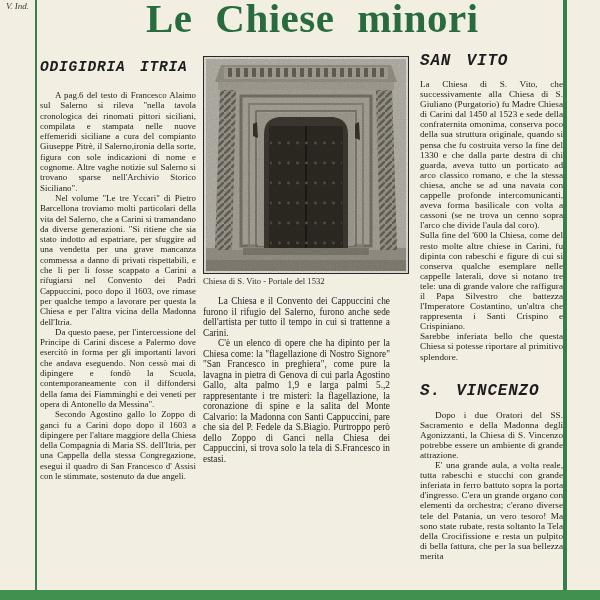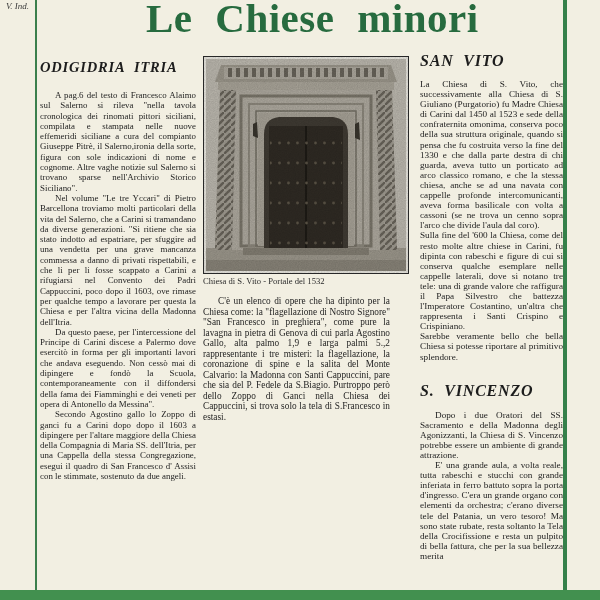--- a/index.html
+++ b/index.html
@@ -15,21 +15,21 @@
 
   .page-title {
     position:absolute; left:146px; top:-6px; margin:0;
     font-size:41px; font-weight:bold; color:#276b3f;
     letter-spacing:.5px; word-spacing:12px; white-space:nowrap;
   }
   .corner-note { position:absolute; left:6px; top:1px; font-size:9px; font-style:italic; color:#3a3a3a; }
 
   h2.colhead {
     font-style:italic; font-weight:bold; margin:0;
-    letter-spacing:.8px; word-spacing:5px; color:#1d1d1d;
+    letter-spacing:.8px; word-spacing:5px; color:#1d1d1d;font-family:Liberation Mono, monospace;
   }
 
   .col-left  { position:absolute; left:40px;  top:58px;  width:156px; height:532px; overflow:hidden; }
   .col-left h2 { font-size:14.5px; line-height:19px; margin-bottom:13px; }
   .col-center{ position:absolute; left:203px; top:296px; width:187px; height:294px; overflow:hidden; }
   .col-center h2 { font-size:15px; line-height:21px; margin-bottom:13px; }
   .col-right { position:absolute; left:420px; top:52px;  width:143px; height:538px; overflow:hidden; }
   .col-right h2 { font-size:16px; line-height:18px; margin-bottom:9px; }
   .col-right h2.second { margin-top:20px; margin-bottom:10px; }
 
@@ -115,29 +115,30 @@
 
     <rect x="40" y="192" width="126" height="7" fill="#8a8579"></rect>
 
     <rect x="3" y="3" width="200" height="212" filter="url(#grain)" opacity="0.18"></rect>
   </svg>
   <figcaption class="photo-caption">Chiesa di S. Vito - Portale del 1532</figcaption>
 </figure>
 
 <div class="col-center">
   <div>
+      <p class="para">La Chiesa e il Convento dei Cappuccini che furono il rifugio del Salerno, furono anche sede dell'artista per tutto il tempo in cui si trattenne a Carini.</p>
       <p class="para">C'è un elenco di opere che ha dipinto per la Chiesa come: la "flagellazione di Nostro Signore" "San Francesco in preghiera", come pure la lavagna in pietra di Genova di cui parla Agostino Gallo, alta palmo 1,9 e larga palmi 5.,2 rappresentante i tre misteri: la flagellazione, la coronazione di spine e la salita del Monte Calvario: la Madonna con Santi Cappuccini, pare che sia del P. Fedele da S.Biagio. Purtroppo però dello Zoppo di Ganci nella Chiesa dei Cappuccini, si trova solo la tela di S.Francesco in estasi.</p>
     </div>
 </div>
 
 <div class="col-right">
   <h2 class="colhead">SAN VITO</h2>
   <div>
       <p class="para flush">La Chiesa di S. Vito, che successivamente alla Chiesa di S. Giuliano (Purgatorio) fu Madre Chiesa di Carini dal 1450 al 1523 e sede della confraternita omonima, conserva poco della sua struttura originale, quando si pensa che fu costruita verso la fine del 1330 e che dalla parte destra di chi guarda, aveva tutto un porticato ad arco classico romano, e che la stessa chiesa, anche se ad una navata con cappelle profonde intercomunicanti, aveva forma basilicale con volta a cassoni (se ne trova un cenno sopra l'arco che divide l'aula dal coro).</p>
       <p class="para flush">Sulla fine del '600 la Chiesa, come del resto molte altre chiese in Carini, fu dipinta con rabeschi e figure di cui si conserva qualche esemplare nelle cappelle laterali, dove si notano tre tele: una di grande valore che raffigura il Papa Silvestro che battezza l'Imperatore Costantino, un'altra che rappresenta i Santi Crispino e Crispiniano.</p>
-      <p class="para flush">Sarebbe veramente bello che bella Chiesa si potesse riportare al primitivo splendore.</p>
+      <p class="para flush">Sarebbe inferiata bello che questa Chiesa si potesse riportare al primitivo splendore.</p>
     </div>
   <h2 class="colhead second">S. VINCENZO</h2>
   <div>
       <p class="para">Dopo i due Oratori del SS. Sacramento e della Madonna degli Agonizzanti, la Chiesa di S. Vincenzo potrebbe essere un ambiente di grande attrazione.</p>
       <p class="para">E' una grande aula, a volta reale, tutta rabeschi e stucchi con grande inferiata in ferro battuto sopra la porta d'ingresso. C'era un grande organo con elementi da orchestra; c'erano diverse tele del Patania, un vero tesoro! Ma sono state rubate, resta soltanto la Tela della Crocifissione e resta un pulpito di bella fattura, che per la sua bellezza merita</p>
     </div>
 </div>
 
 </body></html>

